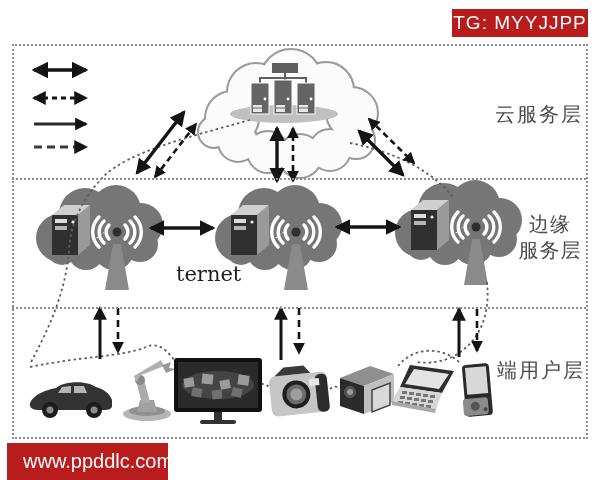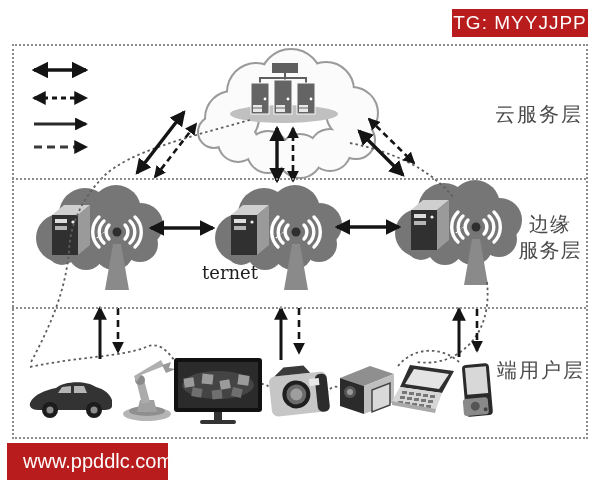--- a/index.html
+++ b/index.html
@@ -19,22 +19,22 @@
   #divider-edge-user{top:307px;}
   svg.art{position:absolute;left:0;top:0;}
   .layer-label{
     position:absolute;color:#4a4a4a;font-size:20px;letter-spacing:2px;
     font-family:"DejaVu Serif","Liberation Serif",serif;text-align:center;
   }
   #label-cloud{left:492px;top:101px;width:94px;}
   #label-edge{left:510px;top:211px;width:80px;line-height:26px;letter-spacing:1px;}
   #label-user{left:494px;top:357px;width:94px;}
   #internet-label{
-    position:absolute;left:202px;top:262px;width:70px;
-    color:#1e1e1e;font-size:18px;
+    position:absolute;left:176px;top:262px;width:70px;
+    color:#1e1e1e;font-size:21px;
     font-family:"DejaVu Serif","Liberation Serif",serif;
   }
   .watermark{
     position:absolute;background:#b91c1c;color:#fdfdfd;
     display:flex;align-items:center;justify-content:center;
   }
   #watermark-top{left:452px;top:9px;width:136px;height:28px;font-size:19px;letter-spacing:1px;}
   #watermark-bottom{left:7px;top:443px;width:161px;height:37px;font-size:20px;justify-content:flex-start;padding-left:16px;box-sizing:border-box;}
 </style>
 </head>

